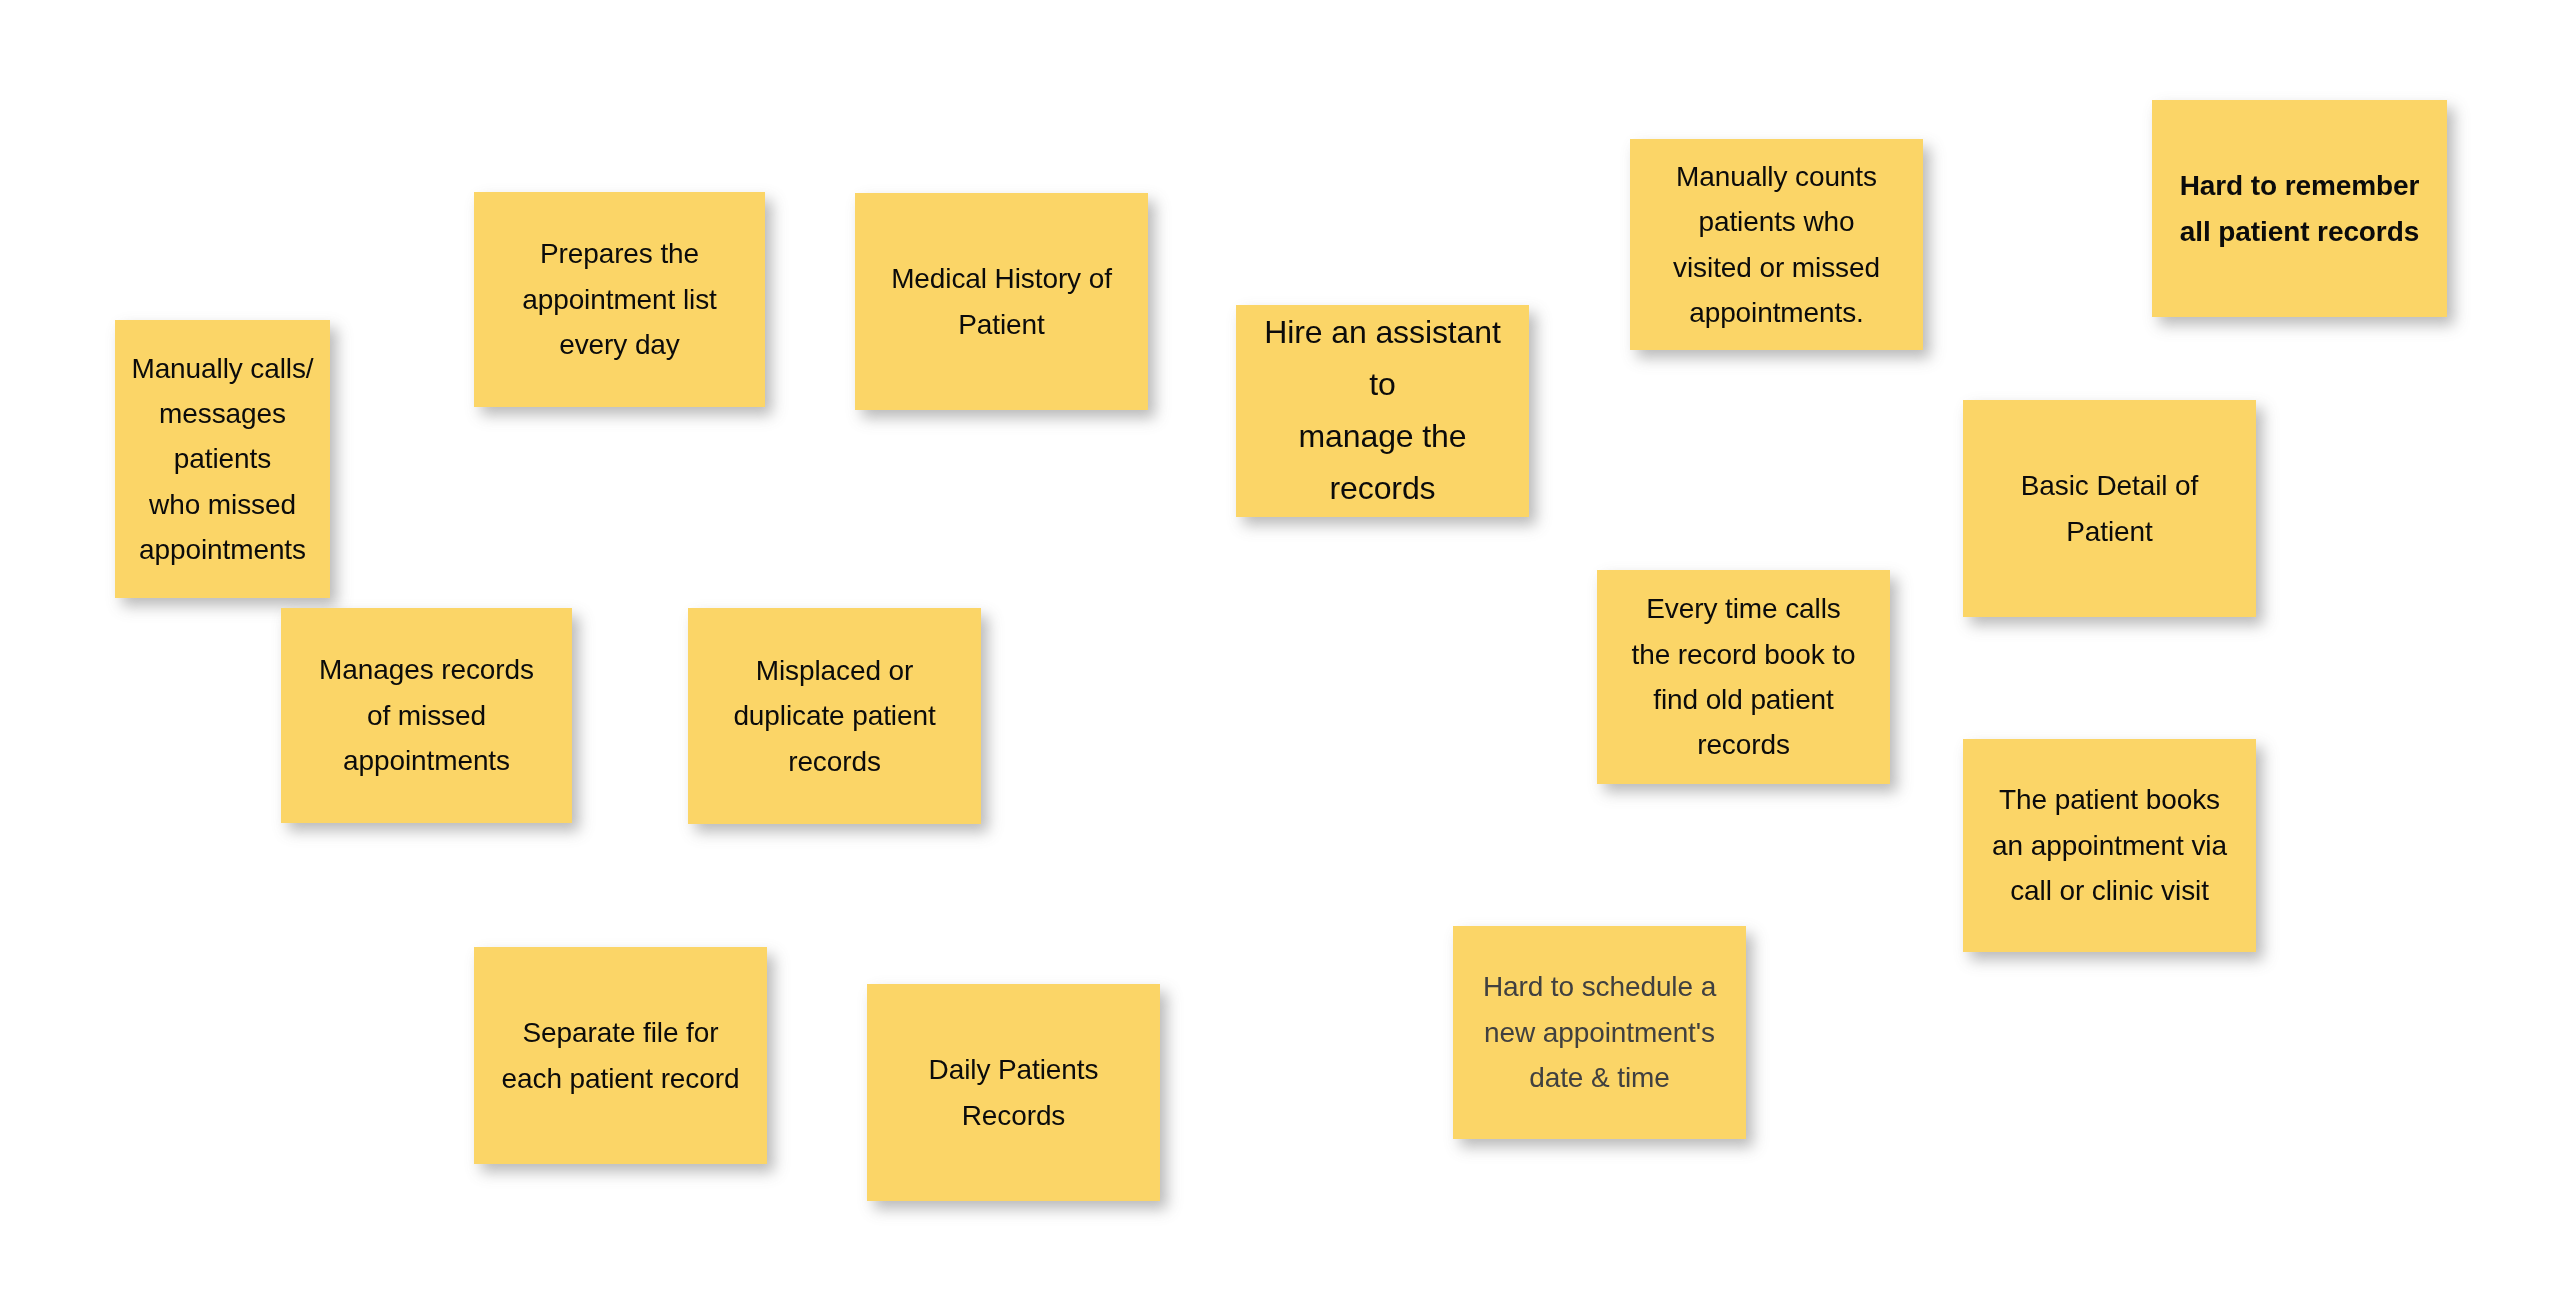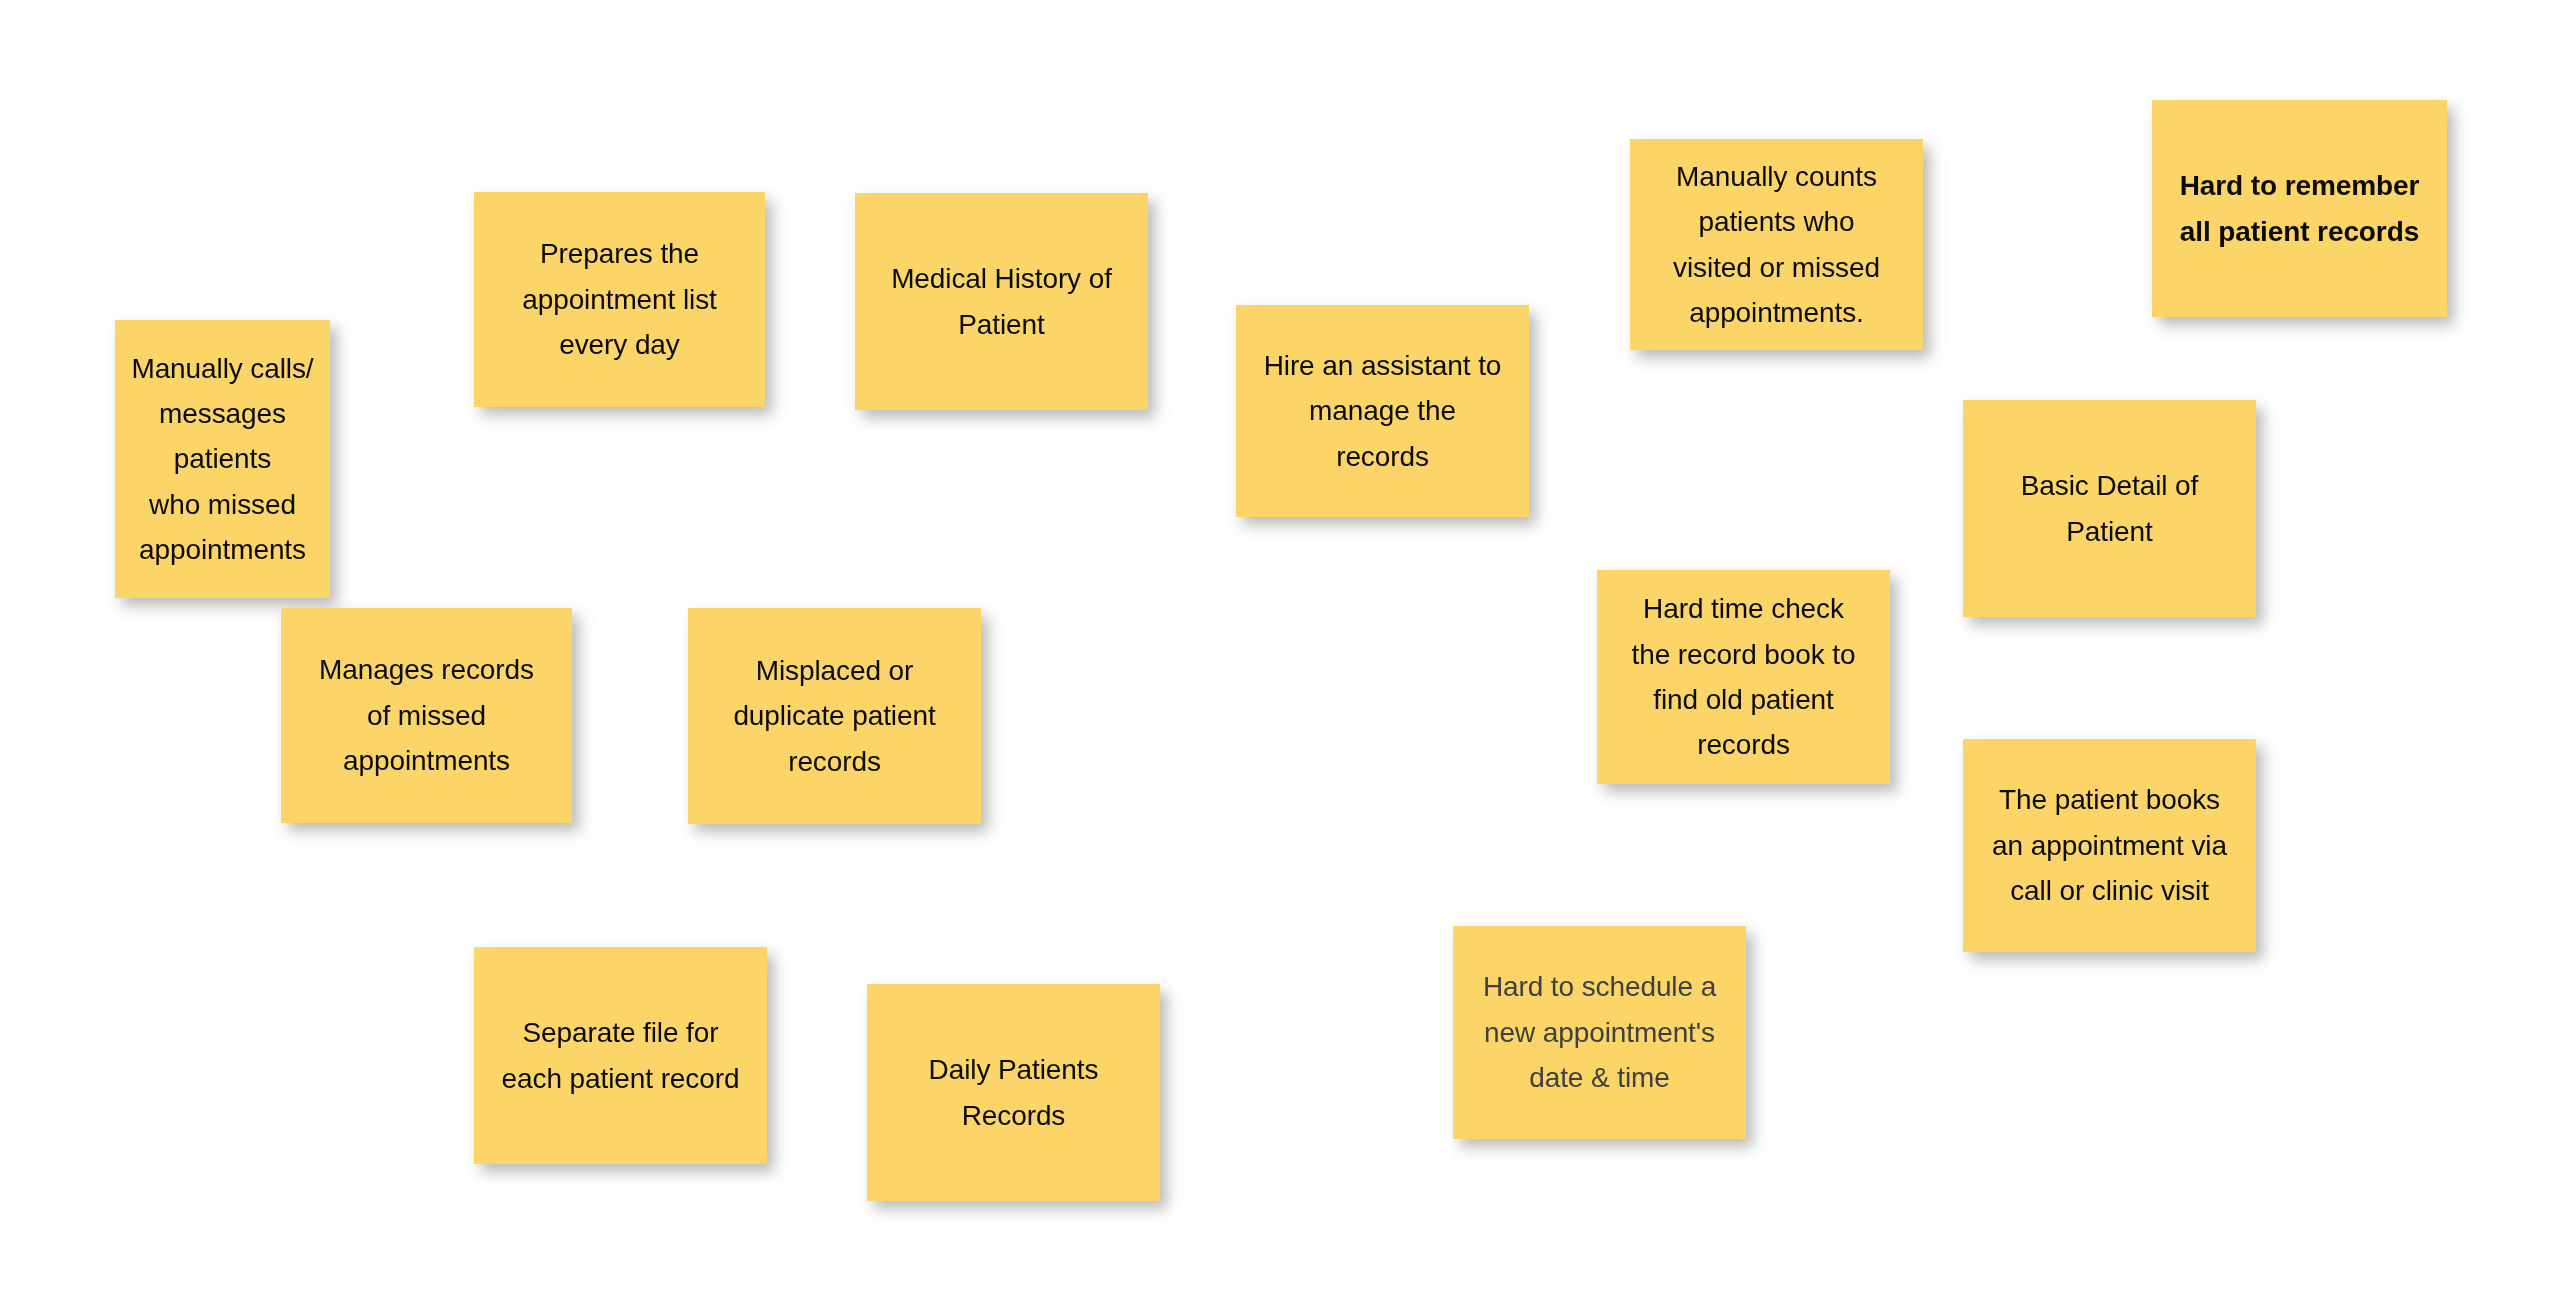--- a/index.html
+++ b/index.html
@@ -52,40 +52,40 @@
     <div class="sticky-note" style="left: 474px; top: 192px; width: 291px; height: 215px; background: rgb(251, 213, 103);">
       <div class="note-text" style="font-size: 28px; color: rgb(11, 11, 11);">Prepares the
 appointment list
 every day</div>
     </div>
     <div class="sticky-note" style="left: 855px; top: 193px; width: 293px; height: 217px; background: rgb(251, 213, 103);">
       <div class="note-text" style="font-size: 28px; color: rgb(11, 11, 11);">Medical History of
 Patient</div>
     </div>
     <div class="sticky-note" style="left: 1236px; top: 305px; width: 293px; height: 212px; background: rgb(251, 213, 103);">
-      <div class="note-text" style="font-size: 28px; color: rgb(11, 11, 11);">Hire an assistant to
+      <div class="note-text" style="font-size: 32px; color: rgb(11, 11, 11);">Hire an assistant to
 manage the
 records</div>
     </div>
     <div class="sticky-note" style="left: 1630px; top: 139px; width: 293px; height: 211px; background: rgb(251, 213, 103);">
       <div class="note-text" style="font-size: 28px; color: rgb(11, 11, 11);">Manually counts
 patients who
 visited or missed
 appointments.</div>
     </div>
     <div class="sticky-note" style="left: 2152px; top: 100px; width: 295px; height: 217px; background: rgb(251, 213, 103);">
       <div class="note-text" style="font-size: 28px; color: rgb(11, 11, 11); font-weight: bold;">Hard to remember
 all patient records</div>
     </div>
     <div class="sticky-note" style="left: 1963px; top: 400px; width: 293px; height: 217px; background: rgb(251, 213, 103);">
       <div class="note-text" style="font-size: 28px; color: rgb(11, 11, 11);">Basic Detail of
 Patient</div>
     </div>
     <div class="sticky-note" style="left: 1597px; top: 570px; width: 293px; height: 214px; background: rgb(251, 213, 103);">
-      <div class="note-text" style="font-size: 28px; color: rgb(11, 11, 11);">Hard time check
+      <div class="note-text" style="font-size: 28px; color: rgb(11, 11, 11);">Every time calls
 the record book to
 find old patient
 records</div>
     </div>
     <div class="sticky-note" style="left: 281px; top: 608px; width: 291px; height: 215px; background: rgb(251, 213, 103);">
       <div class="note-text" style="font-size: 28px; color: rgb(11, 11, 11);">Manages records
 of missed
 appointments</div>
     </div>
     <div class="sticky-note" style="left: 688px; top: 608px; width: 293px; height: 216px; background: rgb(251, 213, 103);">

